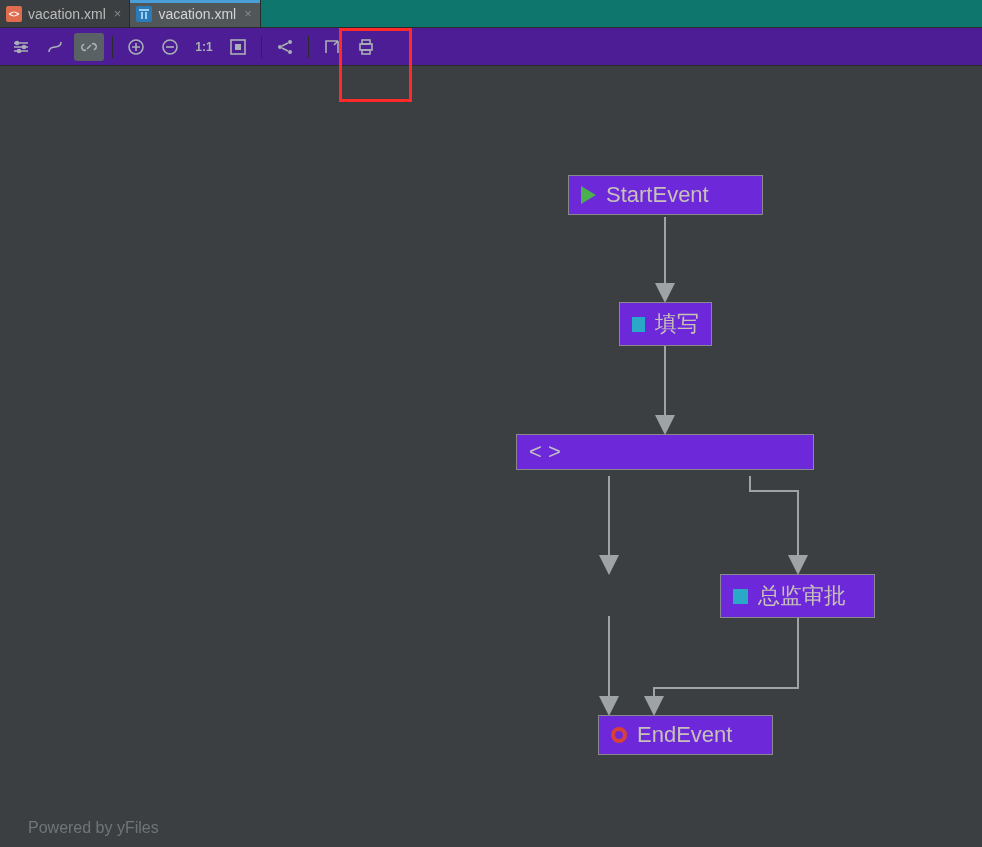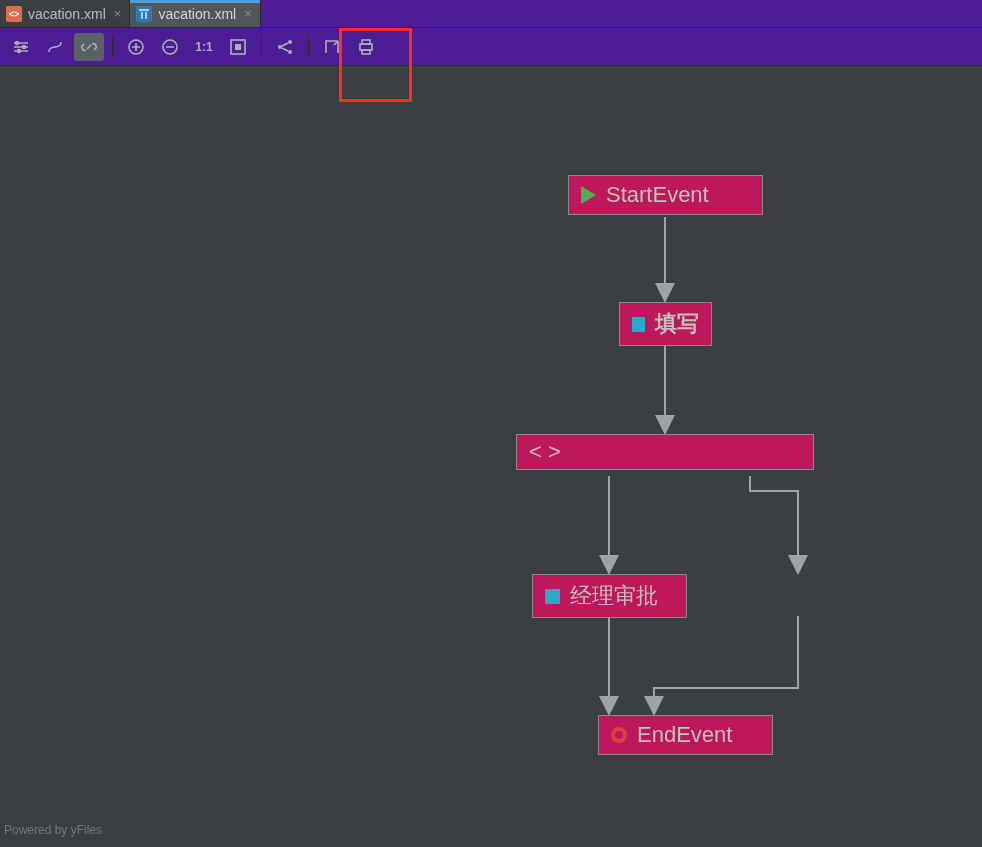--- a/index.html
+++ b/index.html
@@ -7,21 +7,21 @@
     width: 982px;
     height: 847px;
     background: #3c3f41;
     font-family: "Segoe UI", Arial, sans-serif;
     overflow: hidden;
     position: relative;
   }
   .tabbar {
     display: flex;
     height: 28px;
-    background: #4c1d95;
+    background: #0f766e;
     border-bottom: 1px solid #2b2b2b;
   }
   .tab {
     display: flex;
     align-items: center;
     padding: 0 8px 0 6px;
     gap: 6px;
     font-size: 14px;
     color: #bbbbbb;
     border-right: 1px solid #2b2b2b;
@@ -79,40 +79,40 @@
     pointer-events:none;
   }
 
   .canvas{
     position:relative;
     width:100%;
     height:calc(100% - 66px);
   }
   .node{
     position:absolute;
-    background:#be185d;
+    background:#6d28d9;
     border:1px solid #868a8c;
     display:flex;align-items:center;
     padding:6px 12px;
     gap:10px;
     color:#c7c1b9;
     font-size:22px;
     white-space:nowrap;
   }
   .node .glyph{display:flex;align-items:center;justify-content:center;}
   .glyph-play{width:0;height:0;border-left:15px solid #4caf50;border-top:9px solid transparent;border-bottom:9px solid transparent;}
   .glyph-square{width:15px;height:15px;background:#2aa8c7;}
   .glyph-diamond{color:#c0c0c0;font-size:22px;line-height:1;}
   .glyph-end{width:16px;height:16px;border:4px solid #d8413a;border-radius:50%;}
 
   svg.edges{position:absolute;inset:0;overflow:visible;pointer-events:none;}
 
   .footer{
-    position:absolute;left:4px;bottom:10px;
-    color:#6f7679;font-size:12px;
+    position:absolute;left:28px;bottom:10px;
+    color:#6f7679;font-size:16px;
   }
 </style>
 </head>
 <body>
 
 <div class="tabbar">
   <div class="tab inactive">
     <span class="icon-xml-code"></span>
     <span>vacation.xml</span>
     <span class="close">×</span>
@@ -206,30 +206,30 @@
     <path d="M609 410 L609 505" stroke="#9ea3a6" stroke-width="2" fill="none" marker-end="url(#arrow)"></path>
     <path d="M750 410 L750 425 L798 425 L798 505" stroke="#9ea3a6" stroke-width="2" fill="none" marker-end="url(#arrow)"></path>
     <path d="M609 550 L609 646" stroke="#9ea3a6" stroke-width="2" fill="none" marker-end="url(#arrow)"></path>
     <path d="M798 550 L798 622 L654 622 L654 646" stroke="#9ea3a6" stroke-width="2" fill="none" marker-end="url(#arrow)"></path>
   </svg>
 
   <div class="node" style="left:568px;top:109px;width:195px;">
     <span class="glyph glyph-play"></span>
     <span>StartEvent</span>
   </div>
-  <div class="node" style="left:619px;top:236px;width:93px;font-weight:bold;">
+  <div class="node" style="left:619px;top:236px;width:93px;">
     <span class="glyph glyph-square"></span>
     <span>填写</span>
   </div>
   <div class="node" style="left:516px;top:368px;width:298px;">
     <span class="glyph glyph-diamond">&lt;&nbsp;&gt;</span>
   </div>
-  <div class="node" style="left:532px;top:508px;width:155px;">
+  <div class="node" style="left:720px;top:508px;width:155px;">
     <span class="glyph glyph-square"></span>
-    <span>经理审批</span>
+    <span>总监审批</span>
   </div>
   <div class="node" style="left:566px;top:649px;width:175px;margin-left:32px;">
     <span class="glyph glyph-end"></span>
     <span>EndEvent</span>
   </div>
 
   <div class="footer">Powered by yFiles</div>
 </div>
 
 </body></html>

